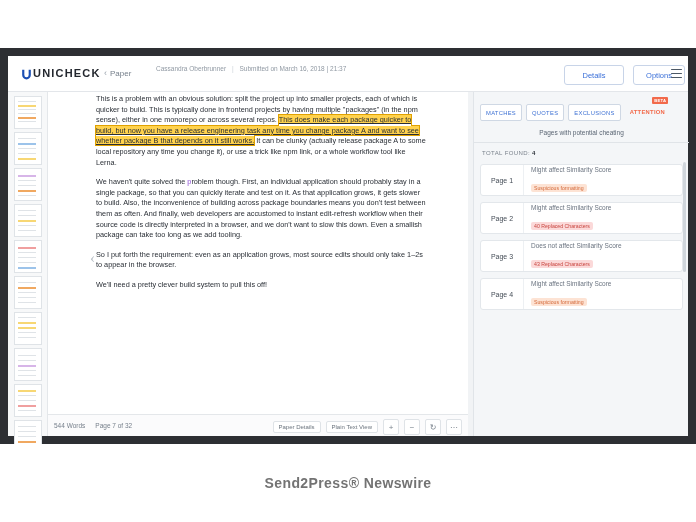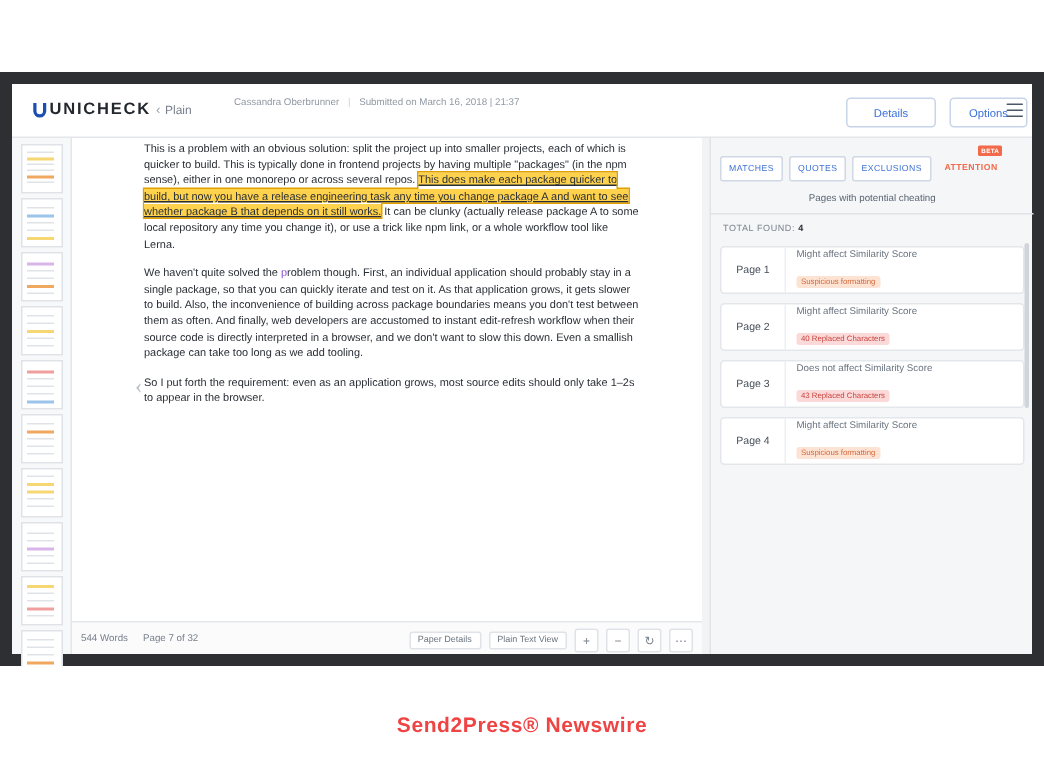--- a/index.html
+++ b/index.html
@@ -377,21 +377,21 @@
     left: 0; top: 444px;
     width: 696px;
     height: 78px;
     background: #ffffff;
     display: flex;
     align-items: center;
     justify-content: center;
   }
   .brand-text {
     font-size: 14px;
-    color: #ef4444;
+    color: #737373;
     letter-spacing: .4px;
     font-weight: bold;
   }
 </style>
 </head>
 <body>
 
 <div class="frame">
 
   <div class="app-shell">
@@ -402,21 +402,21 @@
           <span class="logo-mark">
             <svg width="13" height="13" viewBox="0 0 24 24" aria-hidden="true">
               <path d="M4 3h4v10a4 4 0 0 0 8 0V3h4v10a8 8 0 0 1-16 0V3z" fill="#1b4fb3"></path>
             </svg>
           </span>
           <span class="logo-text">UNICHECK</span>
         </div>
 
         <div class="back-btn">
           <span class="back-arrow">‹</span>
-          <span>Plain</span>
+          <span>Paper</span>
         </div>
 
         <div class="doc-meta">
           <div class="doc-sub">
             <span>Cassandra Oberbrunner</span>
             <span class="sep">|</span>
             <span>Submitted on March 16, 2018  |  21:37</span>
           </div>
         </div>
 
@@ -511,20 +511,21 @@
 
         <div class="doc-pane">
           <div class="doc-body">
             <p>
               This is a problem with an obvious solution: split the project up into smaller projects, each of which is quicker to build. This is typically done in frontend projects by having multiple "packages" (in the npm sense), either in one monorepo or across several repos. <span class="hl-orange-box">This does make each package quicker to build, but now you have a release engineering task any time you change package A and want to see whether package B that depends on it still works.</span> It can be clunky (actually release package A to some local repository any time you change it), or use a trick like npm link, or a whole workflow tool like Lerna.
             </p>
             <p>
               We haven't quite solved the <span class="purple-letter">p</span>roblem though. First, an individual application should probably stay in a single package, so that you can quickly iterate and test on it. As that application grows, it gets slower to build. Also, the inconvenience of building across package boundaries means you don't test between them as often. And finally, web developers are accustomed to instant edit-refresh workflow when their source code is directly interpreted in a browser, and we don't want to slow this down. Even a smallish package can take too long as we add tooling.
             </p>
             <p>So I put forth the requirement: even as an application grows, most source edits should only take 1–2s to appear in the browser.</p>
+            <p>We'll need a pretty clever build system to pull this off!</p>
           </div>
           <div class="chev chev-left">‹</div>
 
         </div>
 
         <div class="doc-footer">
           <div class="df-left">
             <span>544 Words</span>
             <span>Page 7 of 32</span>
           </div>

